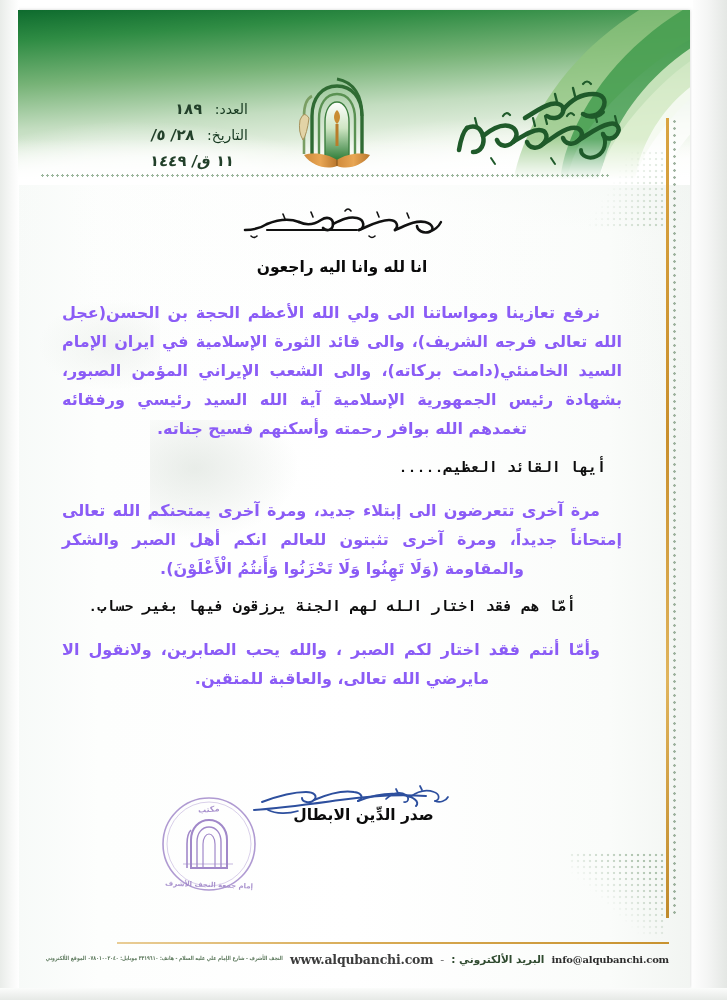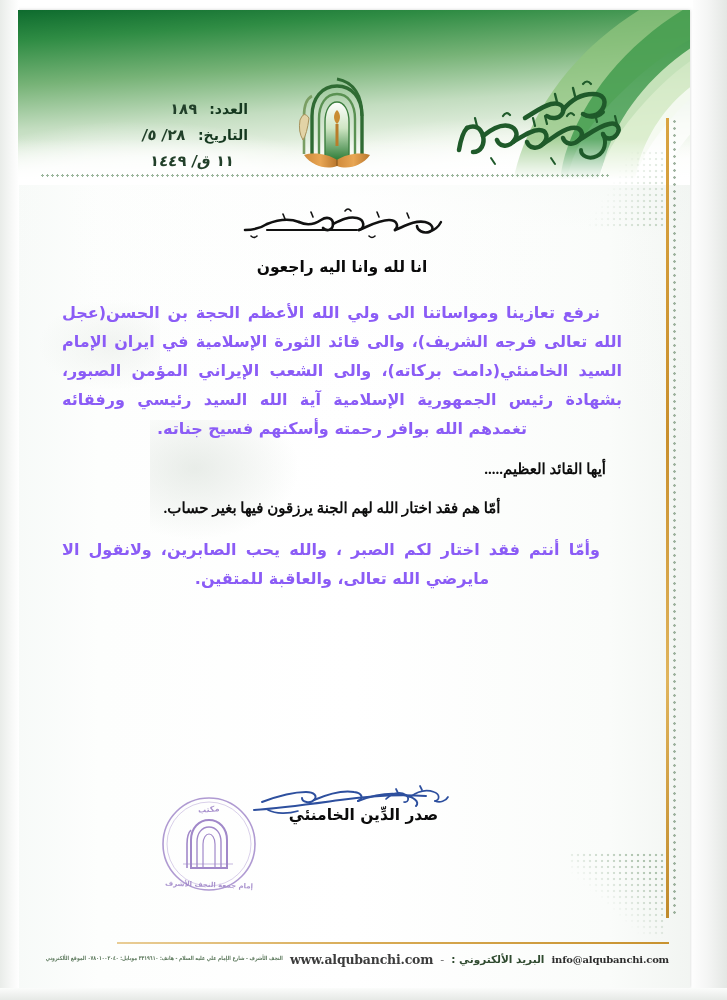--- a/index.html
+++ b/index.html
@@ -48,21 +48,21 @@
   
   .logo{position:absolute;left:292px;top:76px;width:90px;height:96px;}
   .logo-title{
     position:absolute;left:447px;top:72px;width:180px;height:104px;
   }
   .logo-title svg{display:block;}
 
   
   .meta{position:absolute;left:48px;top:100px;width:200px;color:#1f4a2c;}
   .meta-row{display:flex;justify-content:flex-start;align-items:baseline;gap:12px;height:26px;}
-  .meta-lbl{font-weight:bold;font-size:14px;color:#15381f;letter-spacing:0;}
+  .meta-lbl{font-weight:normal;font-size:14px;color:#15381f;letter-spacing:0;}
   .meta-val{font-family:"DejaVu Sans",sans-serif;font-size:15px;color:#22402a;font-weight:bold;letter-spacing:2px;}
   .meta-val.slant{transform:skewX(-6deg);}
 
   
   .goldrule{
     position:absolute;right:58px;top:118px;width:3px;height:800px;
     background:linear-gradient(to bottom,#d9a441,#c98f2c 40%,#e0b45c 70%,#c08a2b);
   }
   .dotcol{
     position:absolute;right:49px;top:118px;width:7px;height:800px;
@@ -101,21 +101,21 @@
     text-align:center;font-size:15.5px;font-weight:bold;margin:8px 0 22px;
     font-family:"DejaVu Sans",sans-serif;color:#0a0a0a;letter-spacing:.2px;
   }
   p.para{
     margin:0 0 13px;font-size:16px;line-height:1.82;font-weight:bold;
     text-align:justify;text-align-last:center;
     font-family:"DejaVu Sans",sans-serif;color:#8b5cf6;text-indent:22px;
   }
   p.addr{
     margin:4px 0 15px;font-size:15px;font-weight:bold;line-height:1.6;
-    text-align:right;padding-right:16px;font-family:Liberation Serif, serif;
+    text-align:right;padding-right:16px;font-family:Liberation Mono, monospace;
   }
   .verse{font-weight:bold;}
 
   
   .sig{
     position:absolute;left:0;right:0;top:806px;text-align:center;direction:rtl;
   }
   .sig-line{font-size:15.5px;font-weight:bold;margin-bottom:13px;font-family:"DejaVu Sans",sans-serif;color:#0b0b0b;}
   .sig-scribble{position:absolute;left:248px;top:784px;width:190px;height:34px;}
   .sig-name-ar{position:absolute;left:380px;top:783px;width:70px;height:24px;}
@@ -280,20 +280,21 @@
         </g>
       </svg>
     </div>
 
     <div class="istirja">انا لله وانا اليه راجعون</div>
 
     <p class="para">نرفع تعازينا ومواساتنا الى ولي الله الأعظم الحجة بن الحسن(عجل الله تعالى فرجه الشريف)، والى قائد الثورة الإسلامية في ايران الإمام السيد الخامنئي(دامت بركاته)، والى الشعب الإيراني المؤمن الصبور، بشهادة رئيس الجمهورية الإسلامية آية الله السيد رئيسي ورفقائه تغمدهم الله بوافر رحمته وأسكنهم فسيح جناته.</p>
 
     <p class="addr">أيها القائد العظيم.....</p>
 
+    <p class="para"><span>مرة آخرى تتعرضون الى إبتلاء جديد، ومرة آخرى يمتحنكم الله تعالى إمتحاناً جديداً، ومرة آخرى تثبتون للعالم انكم أهل الصبر والشكر والمقاومة</span> <span class="verse">(وَلَا تَهِنُوا وَلَا تَحْزَنُوا وَأَنتُمُ الْأَعْلَوْنَ).</span></p>
 
 
     <p class="addr" style="text-align:justify;text-align-last:center;text-indent:20px;padding-right:0">أمّا هم فقد اختار الله لهم الجنة يرزقون فيها بغير حساب.</p>
 
     <p class="para">وأمّا أنتم فقد اختار لكم الصبر ، والله يحب الصابرين، ولانقول الا مايرضي الله تعالى، والعاقبة للمتقين.</p>
   </div>
 
   <div class="sig-scribble">
     <svg width="190" height="34" viewBox="0 0 190 34">
       <g fill="none" stroke="#2d4f9e" stroke-linecap="round" stroke-width="2">
@@ -331,21 +332,21 @@
         <path d="M26,72 L76,72" stroke-width="1.2" opacity=".6"></path>
       </g>
       <g fill="#8d6fbe" opacity=".9" font-family="DejaVu Sans, sans-serif" font-weight="bold">
         <text x="52" y="20" font-size="8" text-anchor="middle" transform="rotate(-4 52 20)">مكتب</text>
         <text x="52" y="95" font-size="7" text-anchor="middle" transform="rotate(2 52 95)">إمام جمعة النجف الأشرف</text>
       </g>
     </svg>
   </div>
 
   <div class="sig">
-    <div class="sig-line">صدر الدِّين الخامنئي</div>
+    <div class="sig-line">صدر الدِّين الابطال</div>
   </div>
 
   <div class="footer">
     <span class="f-mail">info@alqubanchi.com</span>
     <span class="f-lbl">البريد الألكتروني :</span>
     <span class="f-sep">-</span>
     <span class="f-web">www.alqubanchi.com</span>
     <span class="f-tiny">النجف الأشرف - شارع الإمام علي عليه السلام - هاتف: ٣٣١٩٦١٠ موبايل: ٠٧٨٠١٠٠٢٠٤٠ الموقع الألكتروني</span>
   </div>
 

